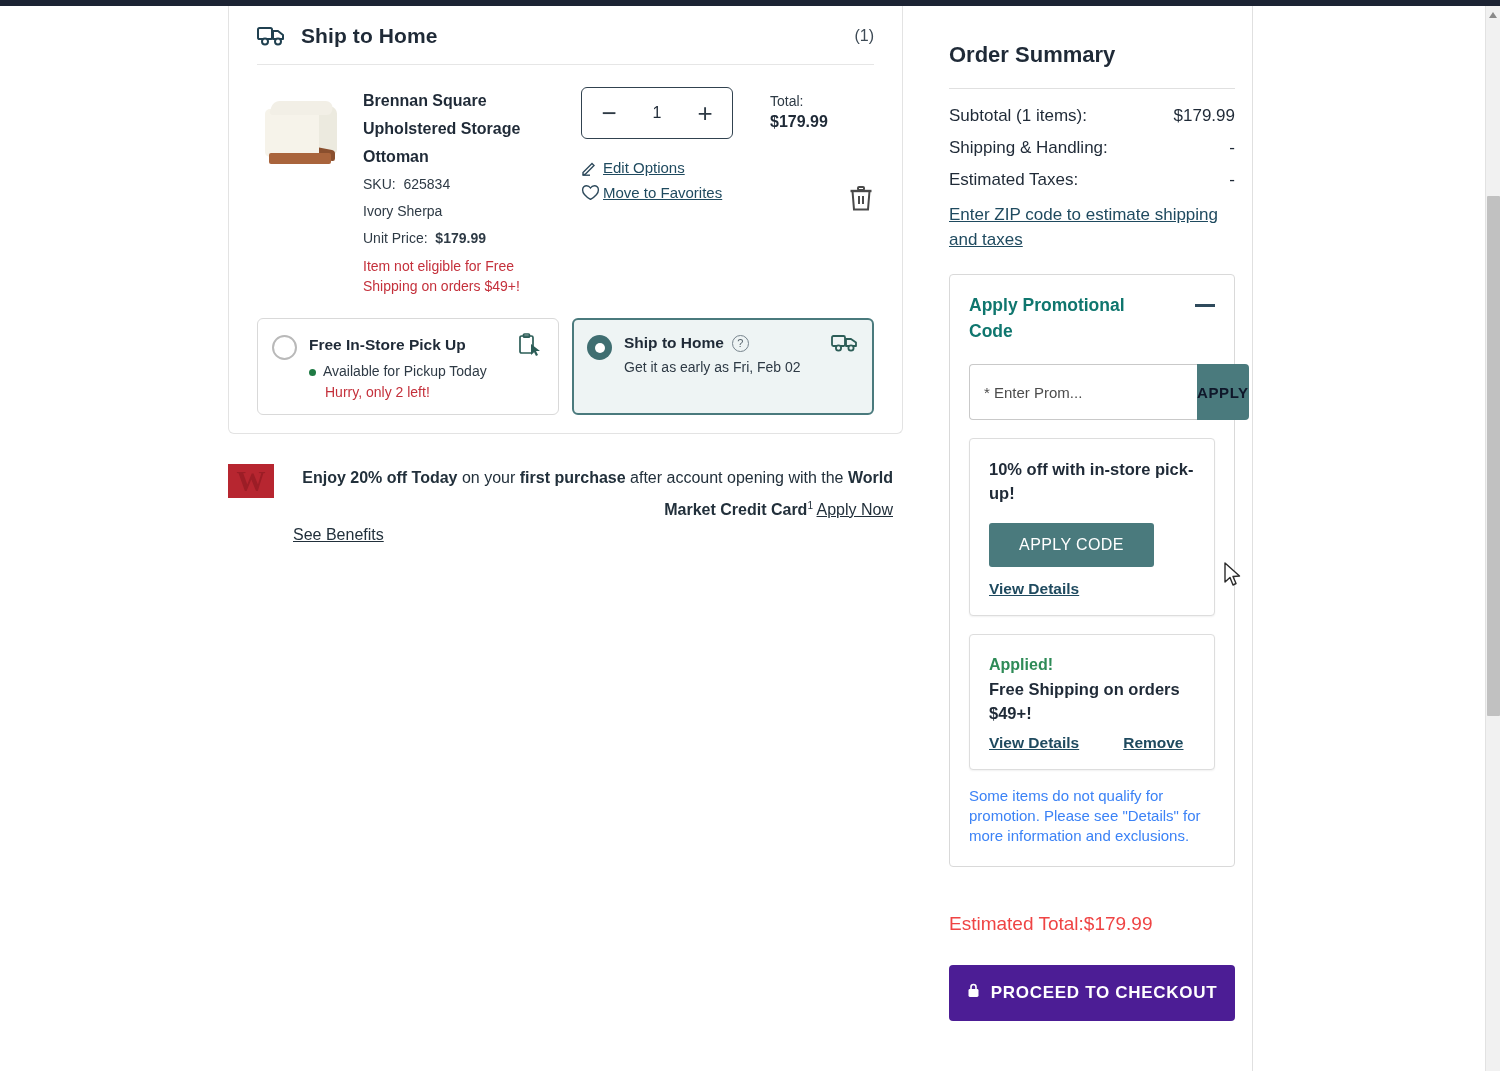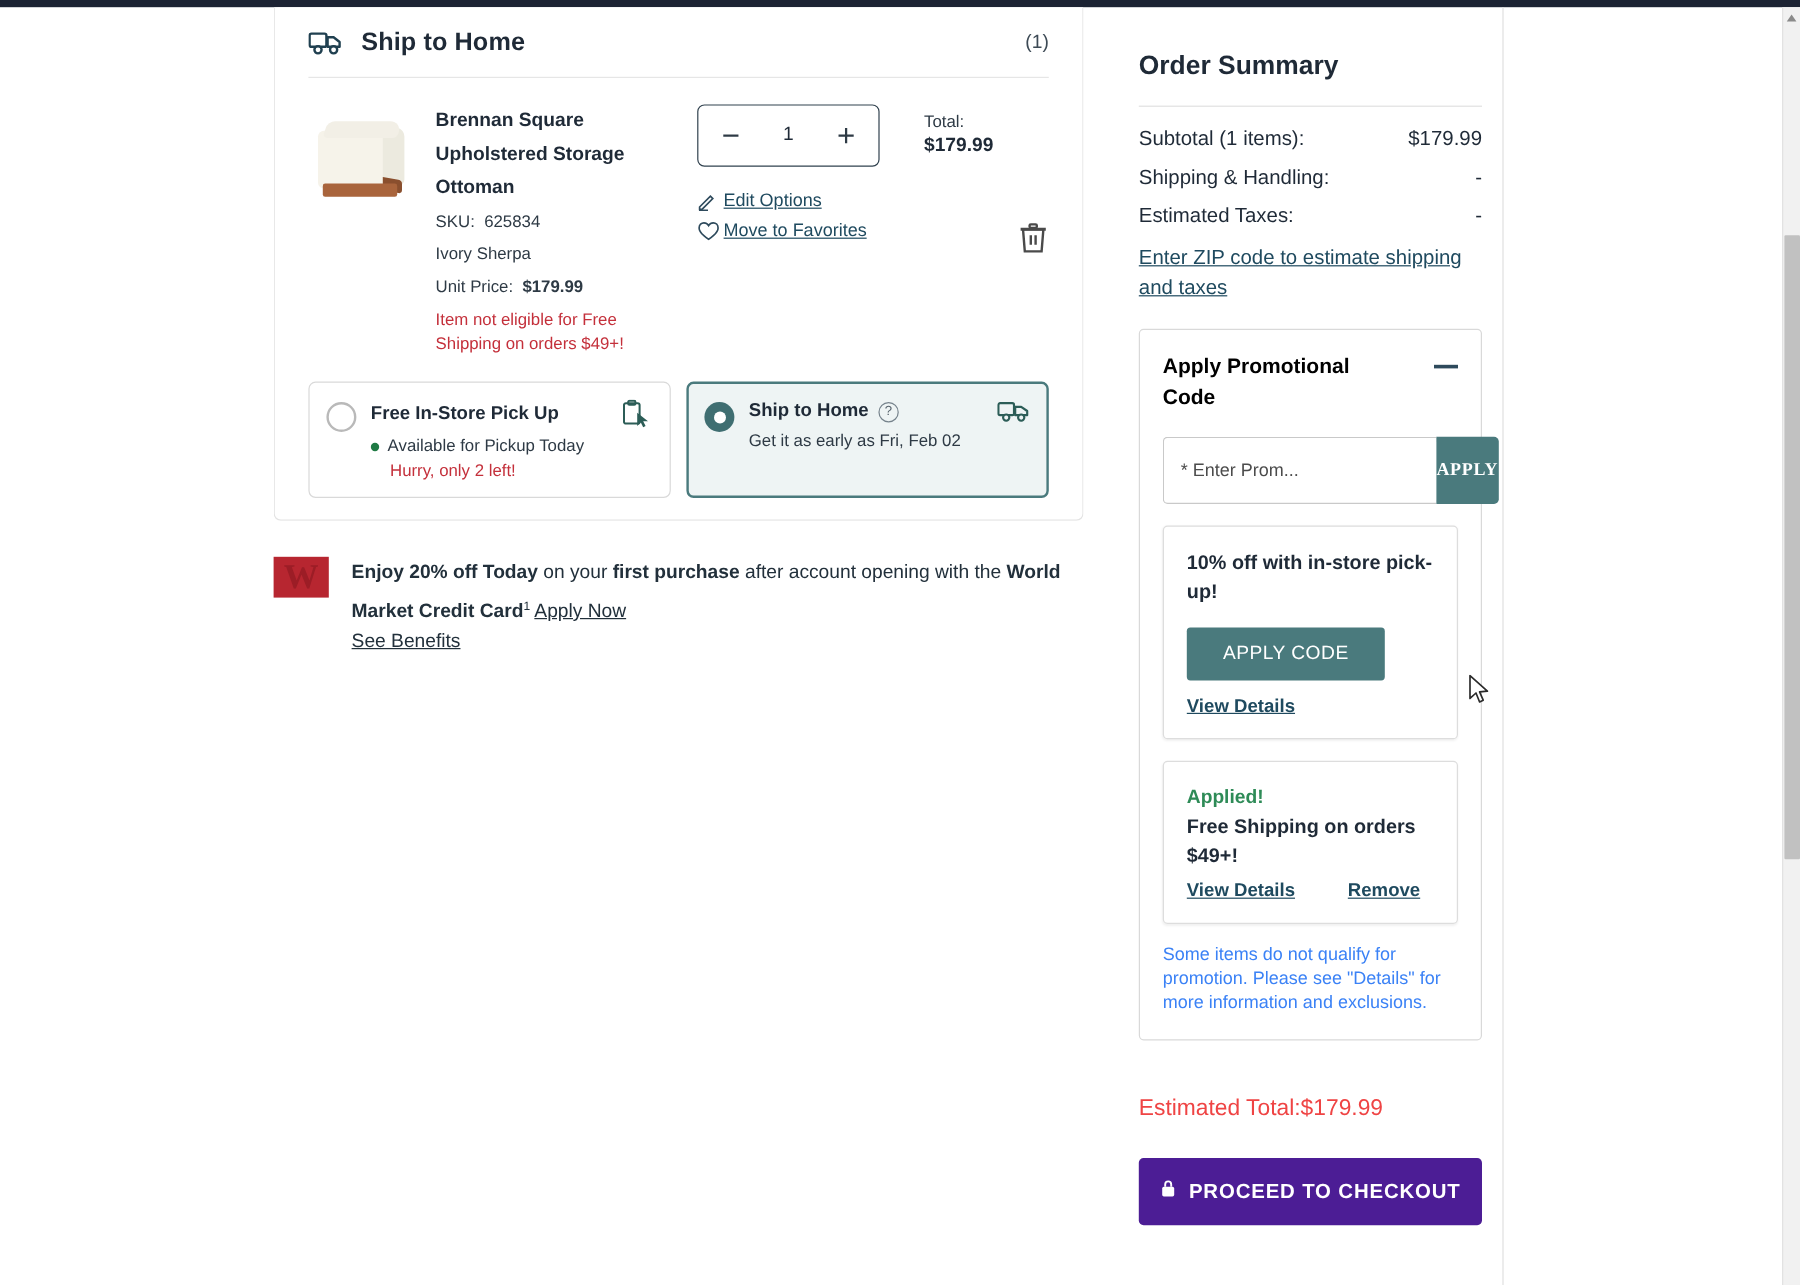--- a/index.html
+++ b/index.html
@@ -141,21 +141,21 @@
   .opt-warn { font-size: 14px; color: #c4303b; line-height: 20px; padding-left: 16px; }
 
   
   .cc-banner { display: flex; margin-top: 30px; padding-left: 0; }
   .cc-logo {
     width: 46px; height: 34px; background: #b72630; flex: 0 0 46px;
     margin-right: 19px; display: flex; align-items: center; justify-content: center;
     font-family: "Liberation Serif", serif; font-weight: bold;
     font-size: 29px; color: #9c1d26; line-height: 1;
   }
-  .cc-text { font-size: 16px; color: #22303b; line-height: 28px; max-width: 600px; }
+  .cc-text { font-size: 16px; color: #22303b; line-height: 28px; max-width: 600px; text-align: right; }
   .cc-text b { font-weight: bold; }
   .cc-text sup { font-size: 10px; }
   .cc-text a { color: #22303b; text-decoration: underline; cursor: pointer; }
   .cc-benefits {
     display: inline-block; margin-top: 2px; font-size: 16px;
     color: #22303b; text-decoration: underline; cursor: pointer;
   }
 
   
   .vdivider {
@@ -177,40 +177,40 @@
     display: block; font-size: 17px; color: #1f4a5f; text-decoration: underline;
     line-height: 25px; cursor: pointer; margin-top: 2px;
   }
 
   .promo-card {
     border: 1px solid #d9d9d9; border-radius: 4px; margin-top: 22px;
     padding: 17px 19px 20px 19px; background: #fff;
   }
   .promo-head { display: flex; align-items: flex-start; }
   .promo-title {
-    font-size: 17.5px; font-weight: bold; color: #000000; line-height: 26px;
+    font-size: 17.5px; font-weight: bold; color: #0f766e; line-height: 26px;
     max-width: 190px;
   }
   .collapse {
     margin-left: auto; width: 20px; height: 3px; background: #2e4a5c;
     margin-top: 12px; cursor: pointer;
   }
   .promo-input-row { display: flex; margin-top: 20px; height: 56px; }
   .promo-input {
     flex: 1; border: 1px solid #c9c9c9; border-right: none;
     border-radius: 4px 0 0 4px; background: #fff;
     font-size: 15px; color: #4c4c4c; padding: 0 14px;
     font-family: "Liberation Sans", sans-serif;
   }
   .promo-input::placeholder { color: #4c4c4c; }
   .apply-btn {
-    width: 96px; background: #4a7a7d; color: #ffffff; border: none;
+    width: 96px; background: #4a7a7d; color: #0f172a; border: none;
     border-radius: 0 4px 4px 0; font-size: 15px; font-weight: bold;
     letter-spacing: .6px; cursor: pointer;
-    font-family: Liberation Serif, serif;
+    font-family: Liberation Sans, sans-serif;
   }
 
   .offer-card {
     border: 1px solid #ddd; border-radius: 4px; background: #fff;
     margin-top: 18px; padding: 18px 19px 17px 19px;
     box-shadow: 0 1px 2px rgba(0,0,0,.06);
   }
   .offer-title {
     font-size: 16.5px; font-weight: bold; color: #1f2a37; line-height: 24px;
   }

